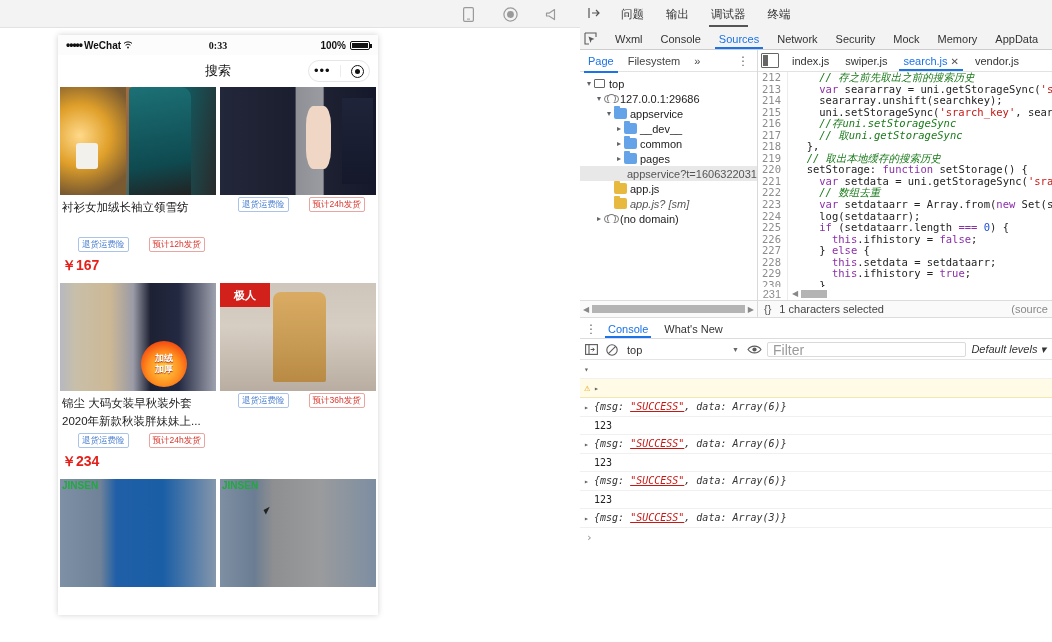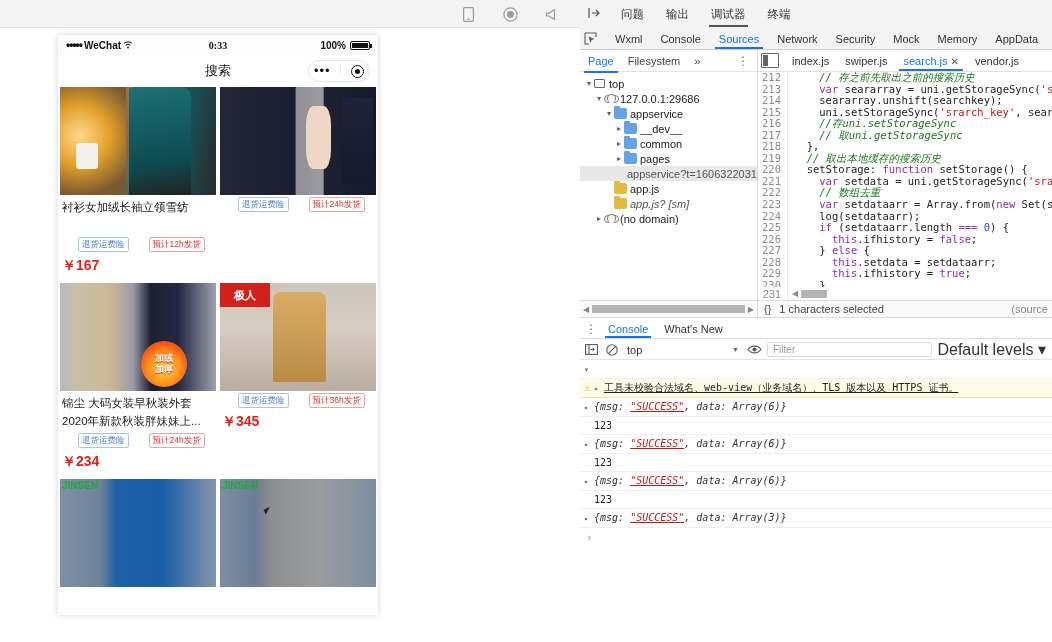--- a/index.html
+++ b/index.html
@@ -148,22 +148,22 @@
   .con-tabbar .ct2 { font-size:11px; color:#333; padding:2px 6px; position:relative; }
   .con-tabbar .ct2.active { color:#1a73e8; }
   .con-tabbar .ct2.active:after{content:"";position:absolute;left:3px;right:3px;bottom:-1px;height:2px;background:#1a73e8;}
 
   .con-toolbar { position:absolute; left:0; top:340px; right:0; height:20px; display:flex; align-items:center;
                  border-bottom:1px solid #e4e4e4; gap:5px; padding:0 4px; font-size:11px; color:#444;}
   .con-toolbar .ib { width:15px; height:14px; display:flex; align-items:center; justify-content:center; color:#5a5a5a; }
   .ctx-sel { width:118px; height:15px; display:flex; align-items:center; justify-content:space-between; padding:0 3px; color:#333; }
   .ctx-sel .cv { font-size:11px; }
   .ctx-sel .cz { font-size:7px; color:#666; }
-  .filter { flex:1; height:15px; border:1px solid #dadada; border-radius:2px; padding:0 5px; display:flex; align-items:center; color:#9a9a9a; font-size:10px; background:#fff;}
-  .levels { font-size:16px; color:#333; white-space:nowrap; padding-right:2px;}
+  .filter { flex:1; height:15px; border:1px solid #dadada; border-radius:2px; padding:0 5px; display:flex; align-items:center; color:#9a9a9a; font-size:14px; background:#fff;}
+  .levels { font-size:11px; color:#333; white-space:nowrap; padding-right:2px;font-style:italic;}
 
   .con-log { position:absolute; left:0; top:360px; right:0; bottom:0; overflow:hidden; font-family:"DejaVu Sans Mono","Liberation Mono",monospace; font-size:10px; }
   .lg { display:flex; align-items:flex-start; padding:2px 4px; border-bottom:1px solid #f0f0f0; line-height:13px; color:#222;}
   .lg .tw2 { width:10px; color:#666; font-size:8px; flex:0 0 10px; padding-top:1px;}
   .lg.warn { background:#fffbe6; border-bottom:1px solid #f3e6b0; }
   .lg.warn .wi { color:#e8a317; margin-right:4px; font-size:10px;}
   .lg .obj { font-style:italic; color:#333; }
   .lg .obj .sv { color:#c41a16; text-decoration:underline; }
   .lg .plain { color:#222; }
   .prompt { display:flex; align-items:center; padding:3px 6px; color:#8a8a8a; font-size:11px;}
@@ -279,21 +279,20 @@
       </div>
 
       <div class="card">
         <div class="thumb t4">
           <span class="badge">极人</span>
         </div>
         <div class="tags">
           <span class="tag blue">退货运费险</span>
           <span class="tag red">预计36h发货</span>
         </div>
-        <div class="price">￥345</div>
       </div>
 
       <div class="card">
         <div class="thumb t5">
           <span class="logo">JINSEN</span>
         </div>
       </div>
 
       <div class="card">
         <div class="thumb t6">
@@ -545,21 +544,20 @@
       <span class="levels">Default levels ▾</span>
     </div>
 
     <div class="con-log" id="conlog">
         <div class="lg">
           <span class="tw2">▾</span>
         </div>
         <div class="lg warn">
           <span class="wi">⚠</span>
           <span class="tw2">▸</span>
-          <span class="u">工具未校验合法域名、web-view（业务域名）、TLS 版本以及 HTTPS 证书。</span>
         </div>
         <div class="lg">
           <span class="tw2">▸</span>
           <span class="obj"><span>{msg: </span><span class="sv">"SUCCESS"</span><span>, data: Array(6)}</span></span>
         </div>
         <div class="lg">
           <span class="tw2"></span>
           <span class="plain">123</span>
         </div>
         <div class="lg">

